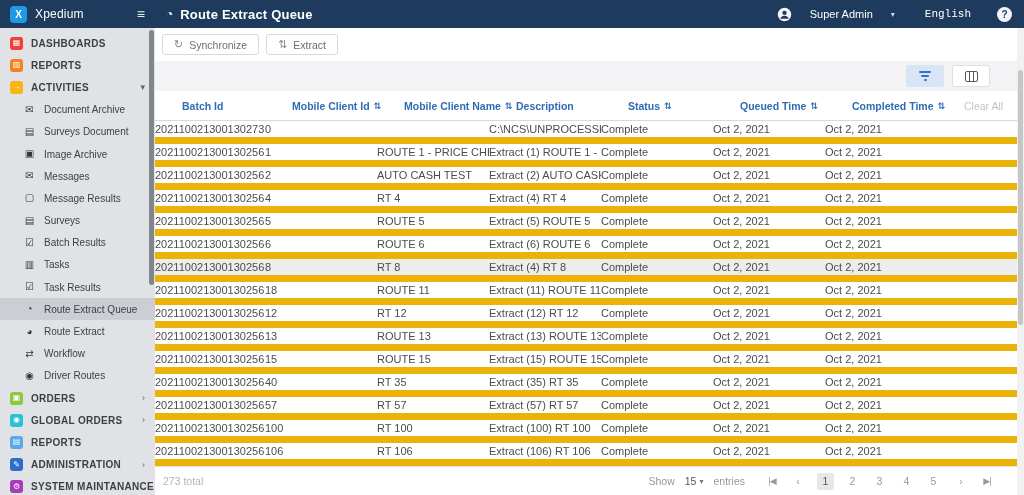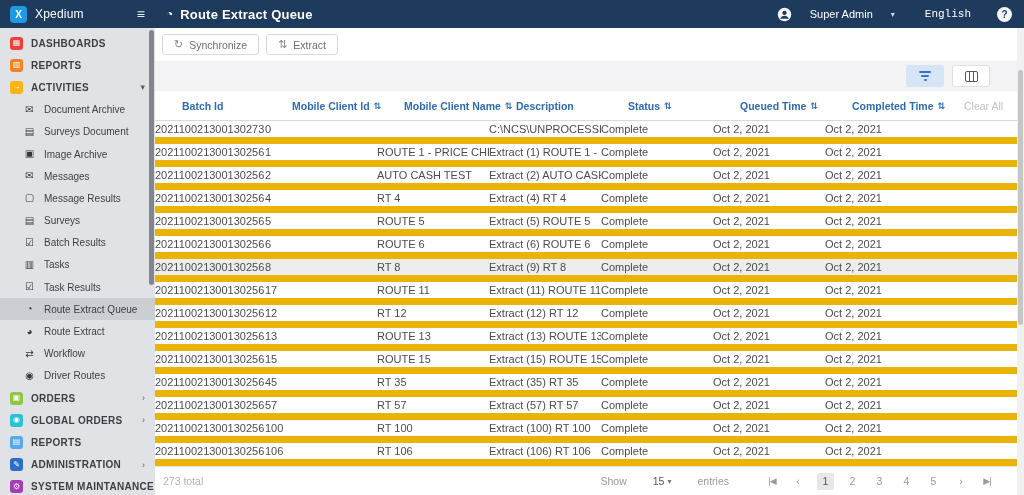--- a/index.html
+++ b/index.html
@@ -79,21 +79,21 @@
   .grid-row { display:grid; grid-template-columns:110px 112px 112px 112px 112px 112px 112px 1fr;
     height:23px; align-items:center; border-bottom:7px solid #eab308;
     font-size:11px; color:#4c4c4c; cursor:default; }
   .grid-row.hl { background:#ededee; }
   .grid-row > div { white-space:nowrap; overflow:hidden; padding-right:8px; }
 
   
   .tfooter { height:29px; border-top:1px solid #e4e4e4; display:flex; align-items:center;
     font-size:10.5px; background:#fff; }
   .total { color:#b4b4b4; padding-left:8px;text-align:right; }
-  .foot-right { margin-left:auto; display:flex; align-items:center; gap:26px;
+  .foot-right { margin-left:auto; display:flex; align-items:center; gap:10px;
     padding-right:30px; color:#9a9a9a; }
   .show-sel { color:#555; display:flex; align-items:center; gap:3px; cursor:pointer; }
   .show-sel .caret { font-size:8px; color:#777; }
   .pager { display:flex; align-items:center; gap:12px; margin-left:10px; }
   .pg { color:#9a9a9a; cursor:pointer; font-size:10.5px; min-width:14px; text-align:center; }
   .pg.nav { font-size:9px; letter-spacing:-1px; }
   .pg.page { width:17px; height:17px; line-height:17px; border-radius:2px; }
   .pg.page.active { background:#e7e7e8; color:#555; }
 
   
@@ -347,29 +347,29 @@
     <div>Extract (6) ROUTE 6</div>
     <div>Complete</div>
     <div>Oct 2, 2021</div>
     <div>Oct 2, 2021</div>
     <div></div>
   </div>
       <div class="grid-row hl">
     <div>202110021300130256</div>
     <div>8</div>
     <div>RT 8</div>
-    <div>Extract (9) RT 8</div>
-    <div>Complete</div>
-    <div>Oct 2, 2021</div>
-    <div>Oct 2, 2021</div>
-    <div></div>
-  </div>
-      <div class="grid-row">
-    <div>202110021300130256</div>
-    <div>17</div>
+    <div>Extract (4) RT 8</div>
+    <div>Complete</div>
+    <div>Oct 2, 2021</div>
+    <div>Oct 2, 2021</div>
+    <div></div>
+  </div>
+      <div class="grid-row">
+    <div>202110021300130256</div>
+    <div>18</div>
     <div>ROUTE 11</div>
     <div>Extract (11) ROUTE 11</div>
     <div>Complete</div>
     <div>Oct 2, 2021</div>
     <div>Oct 2, 2021</div>
     <div></div>
   </div>
       <div class="grid-row">
     <div>202110021300130256</div>
     <div>12</div>
@@ -395,21 +395,21 @@
     <div>15</div>
     <div>ROUTE 15</div>
     <div>Extract (15) ROUTE 15</div>
     <div>Complete</div>
     <div>Oct 2, 2021</div>
     <div>Oct 2, 2021</div>
     <div></div>
   </div>
       <div class="grid-row">
     <div>202110021300130256</div>
-    <div>45</div>
+    <div>40</div>
     <div>RT 35</div>
     <div>Extract (35) RT 35</div>
     <div>Complete</div>
     <div>Oct 2, 2021</div>
     <div>Oct 2, 2021</div>
     <div></div>
   </div>
       <div class="grid-row">
     <div>202110021300130256</div>
     <div>57</div>

